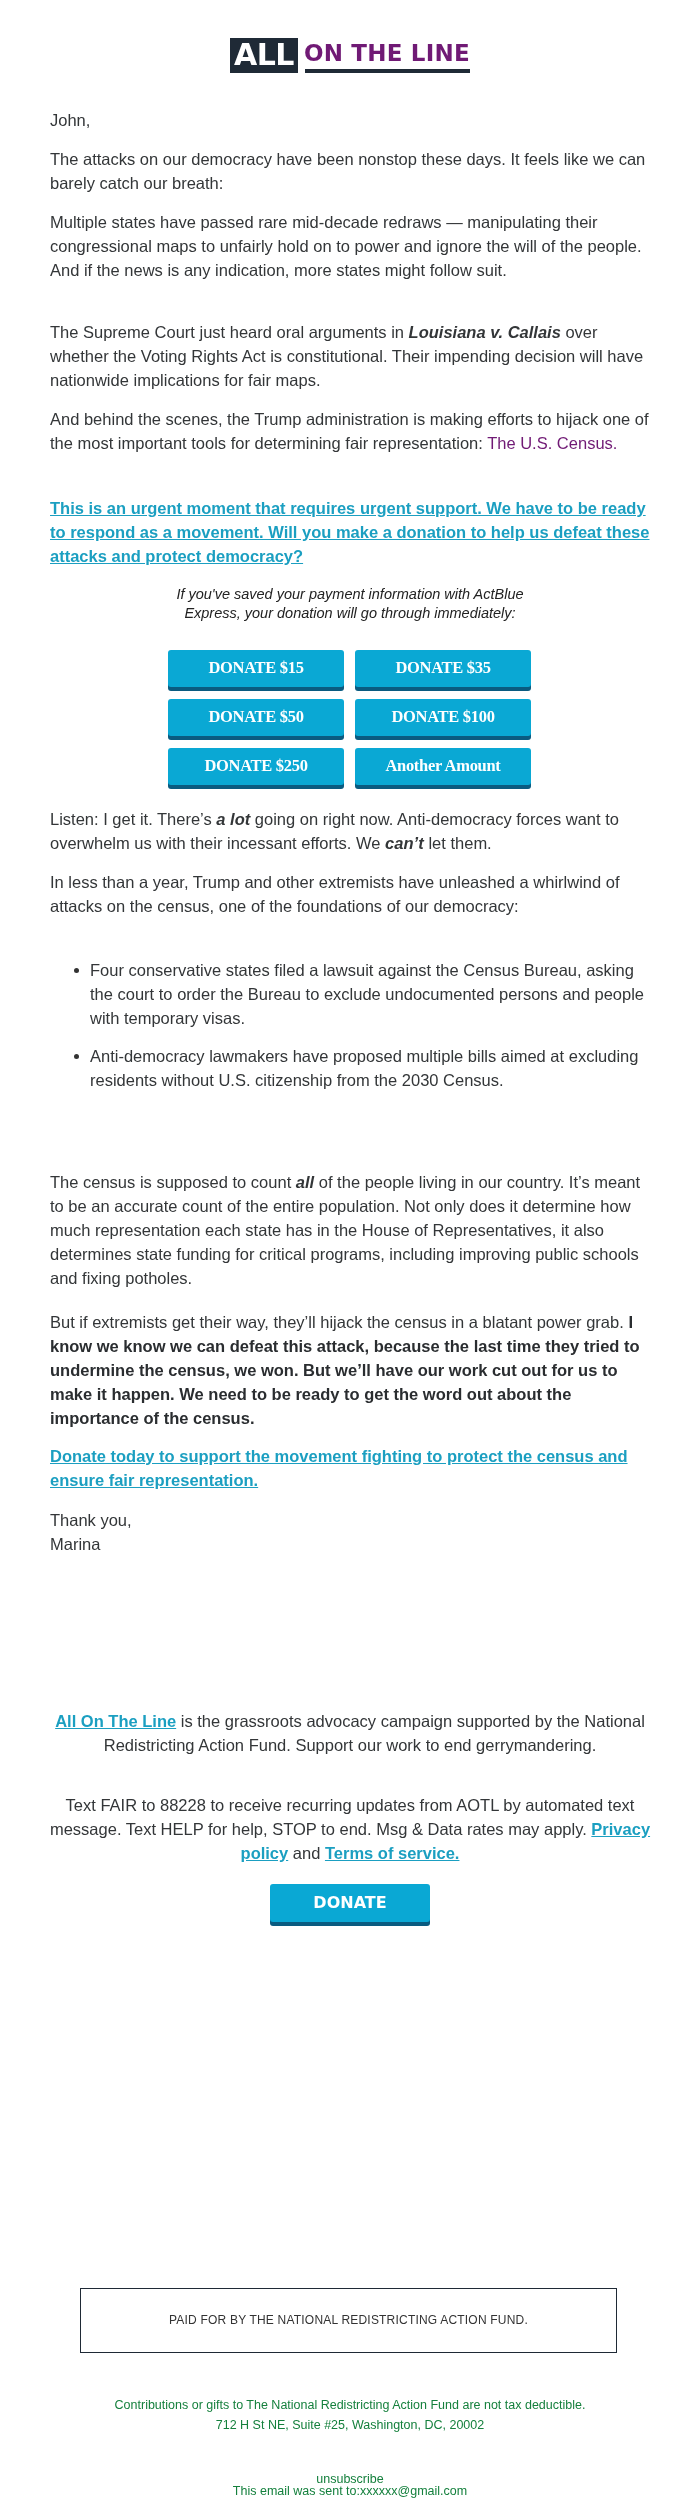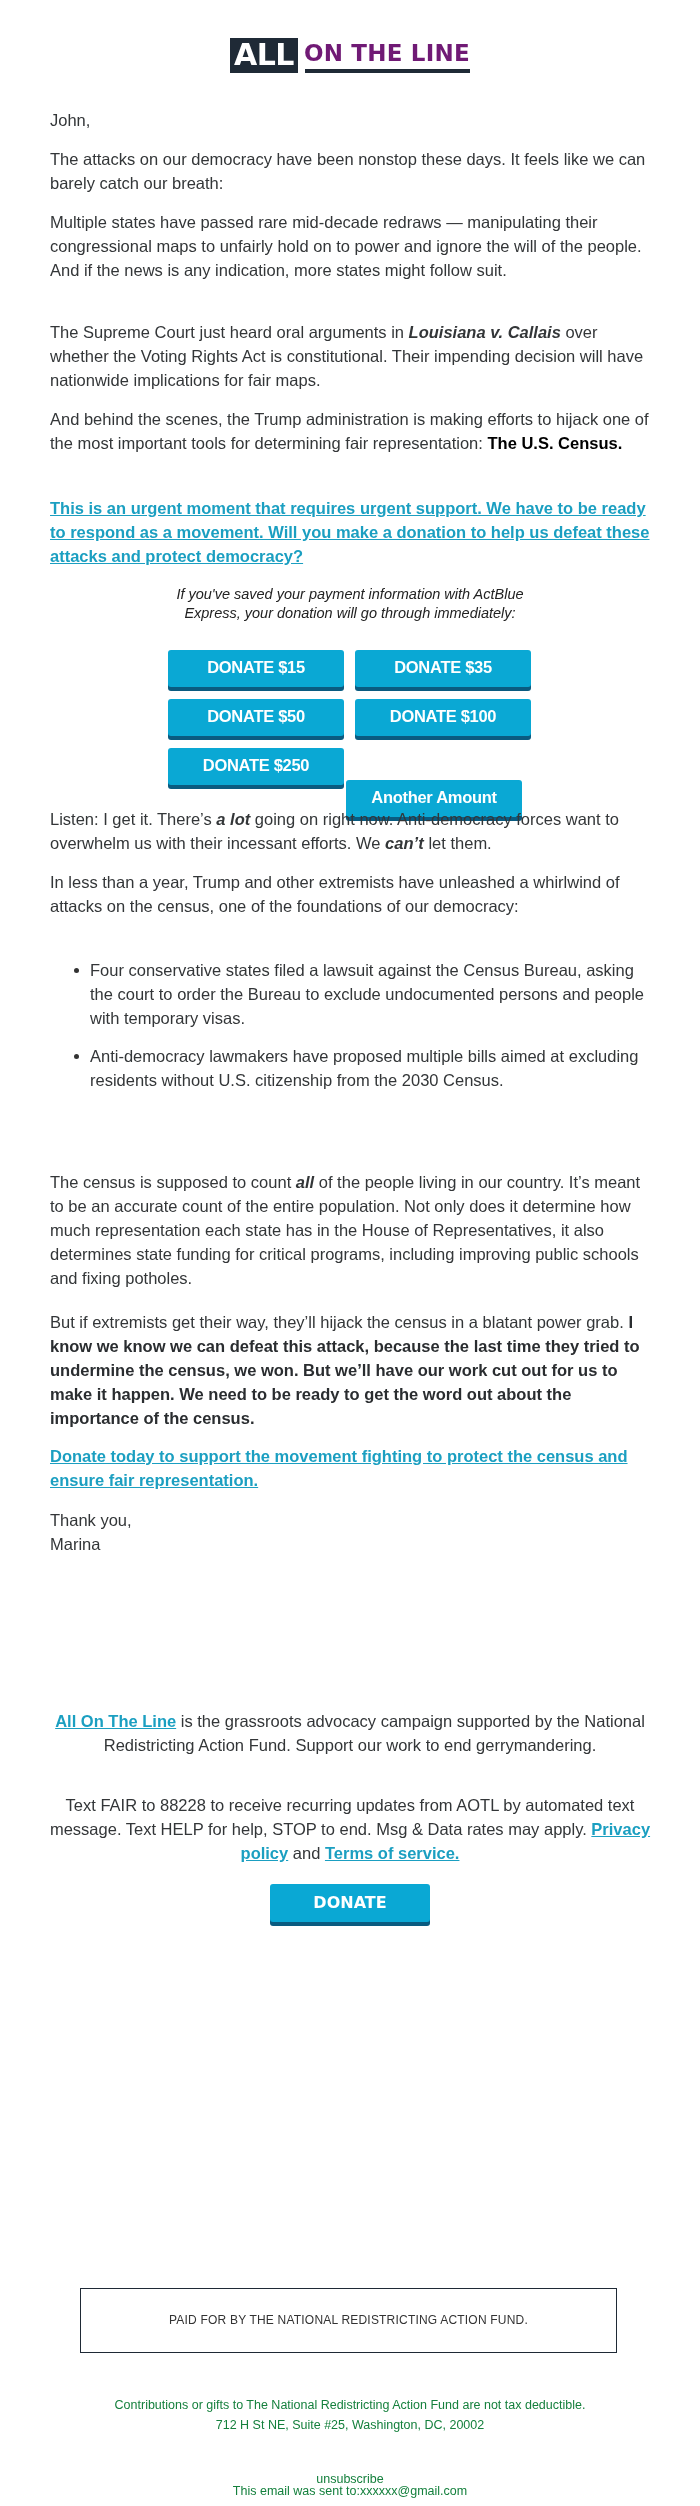--- a/index.html
+++ b/index.html
@@ -24,36 +24,36 @@
   .logo-rest { margin-left: 6px; position: relative; height: 38px; }
   .logo-rest-text {
     color: #701a75; font-weight: 700; font-size: 23px; line-height: 26px; letter-spacing: 0.2px;
     font-family: "DejaVu Sans", sans-serif; white-space: nowrap; display: block; padding-top: 2px;
   }
   .logo-underline { position: absolute; left: 1px; right: 0; top: 31px; height: 4px; background: #1f2a36; }
   p.body {
     font-size: 16.5px; line-height: 24px; color: #333638;
     position: absolute; left: 50px; width: 604px;
   }
-  .red { color: #000000; font-weight: 700; }
+  .red { color: #701a75; font-weight: 400; }
   .link { color: #1b9fc1; text-decoration: underline; font-weight: 700; }
   .bold { font-weight: 700; color: #2a2d30; }
   em.strong { font-style: italic; font-weight: 700; }
 
   .express {
     position: absolute; left: 150px; width: 400px; top: 585px;
     text-align: center; font-style: italic; font-size: 14.5px; line-height: 18.5px; color: #222;
   }
 
   .btn {
     position: absolute; width: 176px; height: 37px;
     background: #0aa8d4; color: #fff; border-radius: 3px;
     box-shadow: 0 4px 0 #0a5b80;
     text-align: center; font-weight: 700; font-size: 16.5px; line-height: 35px;
-    font-family: Liberation Sans, sans-serif; letter-spacing: -0.3px;
+    font-family: Liberation Serif, serif; letter-spacing: -0.3px;
     cursor: pointer;
   }
 
   ul.bullets { position: absolute; left: 50px; width: 610px; list-style: none; }
   ul.bullets li { position: relative; padding-left: 40px; font-size: 16.5px; line-height: 24px; color: #333638; margin-bottom: 14px; }
   ul.bullets li::before { content: ""; position: absolute; left: 24px; top: 10px; width: 5px; height: 5px; border-radius: 50%; background: #333; }
 
   .footer-text {
     position: absolute; left: 50px; width: 600px; text-align: center;
     font-size: 16.5px; line-height: 24px; color: #333638;
@@ -99,21 +99,21 @@
 
   <p class="body" style="top:496px;"><a class="link">This is an urgent moment that requires urgent support. We have to be ready to respond as a movement. Will you make a donation to help us defeat these attacks and protect democracy?</a></p>
 
   <div class="express">If you've saved your payment information with ActBlue Express, your donation will go through immediately:</div>
 
   <div class="btn" style="left:168px; top:650px;">DONATE $15</div>
   <div class="btn" style="left:355px; top:650px;">DONATE $35</div>
   <div class="btn" style="left:168px; top:699px;">DONATE $50</div>
   <div class="btn" style="left:355px; top:699px;">DONATE $100</div>
   <div class="btn" style="left:168px; top:748px;">DONATE $250</div>
-  <div class="btn" style="left:346px; top:748px;margin-top:32px;">Another Amount</div>
+  <div class="btn" style="left:355px; top:748px;">Another Amount</div>
 
   <p class="body" style="top:807px;"><span>Listen: I get it. There’s </span><em class="strong">a lot</em><span> going on right now. Anti-democracy forces want to overwhelm us with their incessant efforts. We </span><em class="strong">can’t</em><span> let them.</span></p>
 
   <p class="body" style="top:870px;">In less than a year, Trump and other extremists have unleashed a whirlwind of attacks on the census, one of the foundations of our democracy:</p>
 
   <ul class="bullets" style="top:958px;">
     <li>Four conservative states filed a lawsuit against the Census Bureau, asking the court to order the Bureau to exclude undocumented persons and people with temporary visas.</li>
     <li>Anti-democracy lawmakers have proposed multiple bills aimed at excluding residents without U.S. citizenship from the 2030 Census.</li>
   </ul>
 

